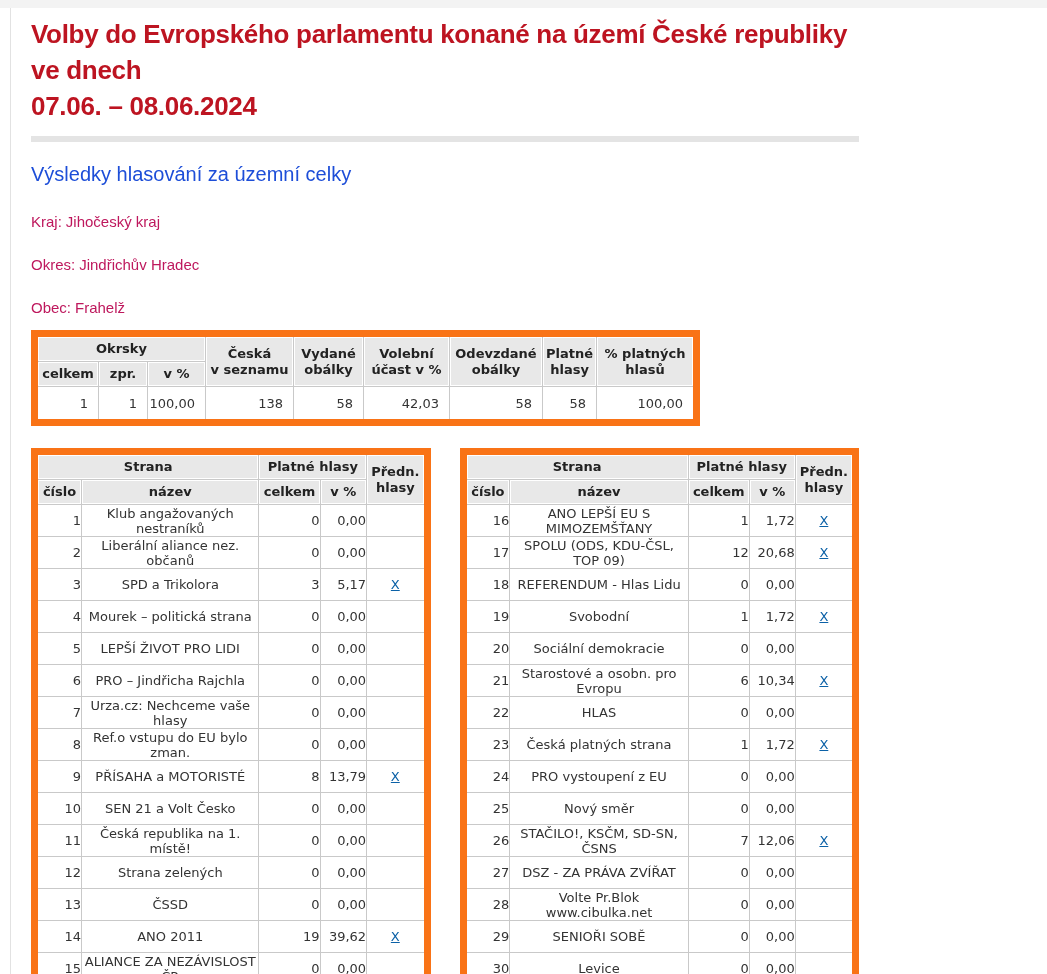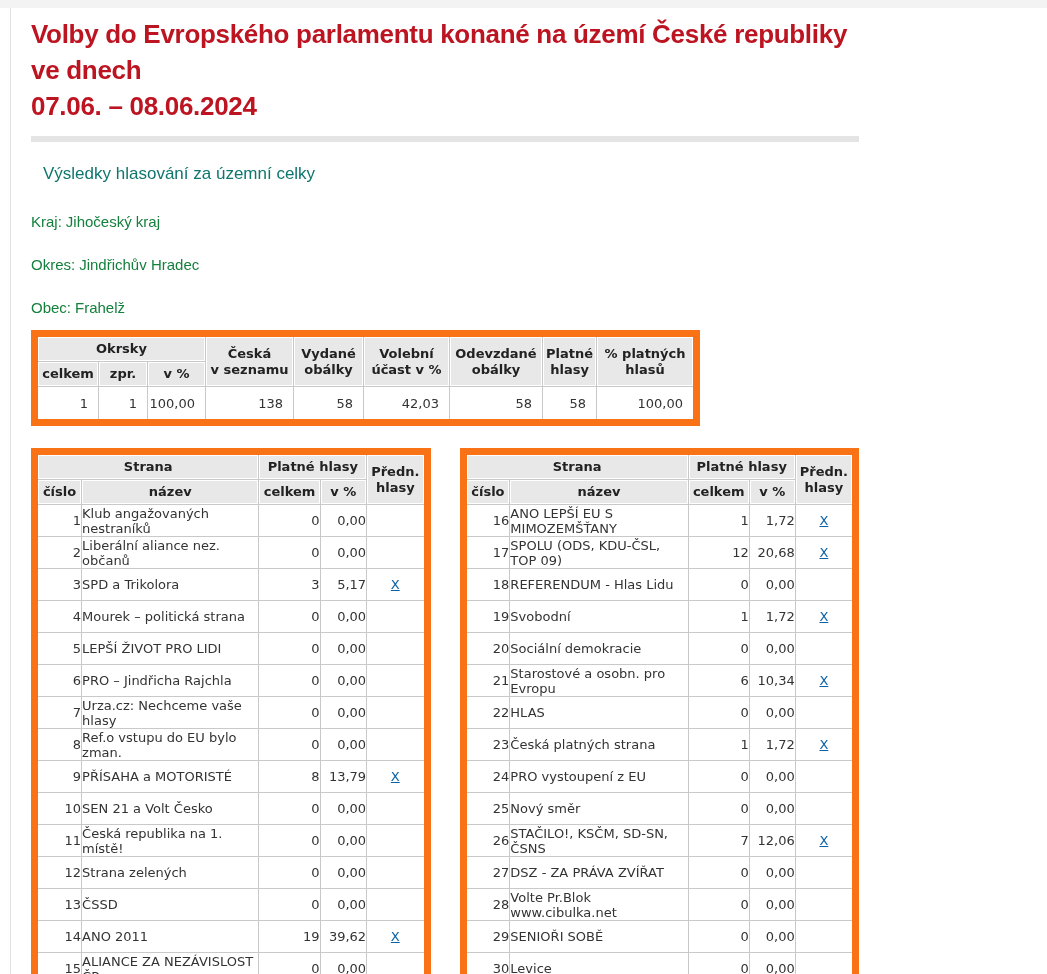--- a/index.html
+++ b/index.html
@@ -14,26 +14,26 @@
   .page-title{
     margin:16px 0 0 0;
     font-family:"Liberation Sans",sans-serif;font-weight:bold;
     font-size:26px;line-height:36px;letter-spacing:-0.3px;
     color:#bd1421;
   }
   .page-title span{display:block;}
   .divider{margin-top:12px;height:6px;background:#e4e4e4;}
 
   .subtitle{
-    margin:20px 0 0 12px;font-family:"Liberation Sans",sans-serif;
-    font-size:17px;font-weight:normal;color:#0f766e;line-height:24px;
+    margin:20px 0 0 0;font-family:"Liberation Sans",sans-serif;
+    font-size:20px;font-weight:normal;color:#1d4ed8;line-height:24px;
   }
   .region-line{
     margin-top:28px;font-family:"Liberation Sans",sans-serif;
-    font-size:15px;color:#15803d;line-height:15px;
+    font-size:15px;color:#be185d;line-height:15px;
   }
   .region-line:first-of-type{margin-top:35px;}
   .region-line .lbl{margin-right:4px;}
 
   table.res{
     border-collapse:collapse;table-layout:fixed;background:#fff;
     border:7px solid #f97316;
     font-family:"DejaVu Sans",sans-serif;font-size:13px;color:#333;
   }
   .res th{
@@ -46,21 +46,21 @@
   .res td{
     border:1px solid #c9c9c9;background:#fff;height:31px;
     vertical-align:middle;padding:0;
   }
   .summary-wrap{margin-top:15px;}
   .summary td{height:32px;text-align:right;padding-right:10px;}
 
   .parties-wrap{display:flex;margin-top:22px;}
   .party-right{margin-left:29px;}
   .c-num{text-align:right;padding-right:12px;}
-  .c-name{text-align:left;padding-left:10px;}
+  .c-name{text-align:center;padding-left:10px;}
   .c-votes{text-align:right;padding-right:12px;}
   .c-pct{text-align:right;padding-right:10px;}
   .c-pref{text-align:center;}
   .xlink{color:#0b61a7;text-decoration:underline;cursor:pointer;font-size:13px;}
 </style>
 </head>
 <body>
 
 <div class="top-strip"></div>
 <div class="left-rule"></div>

